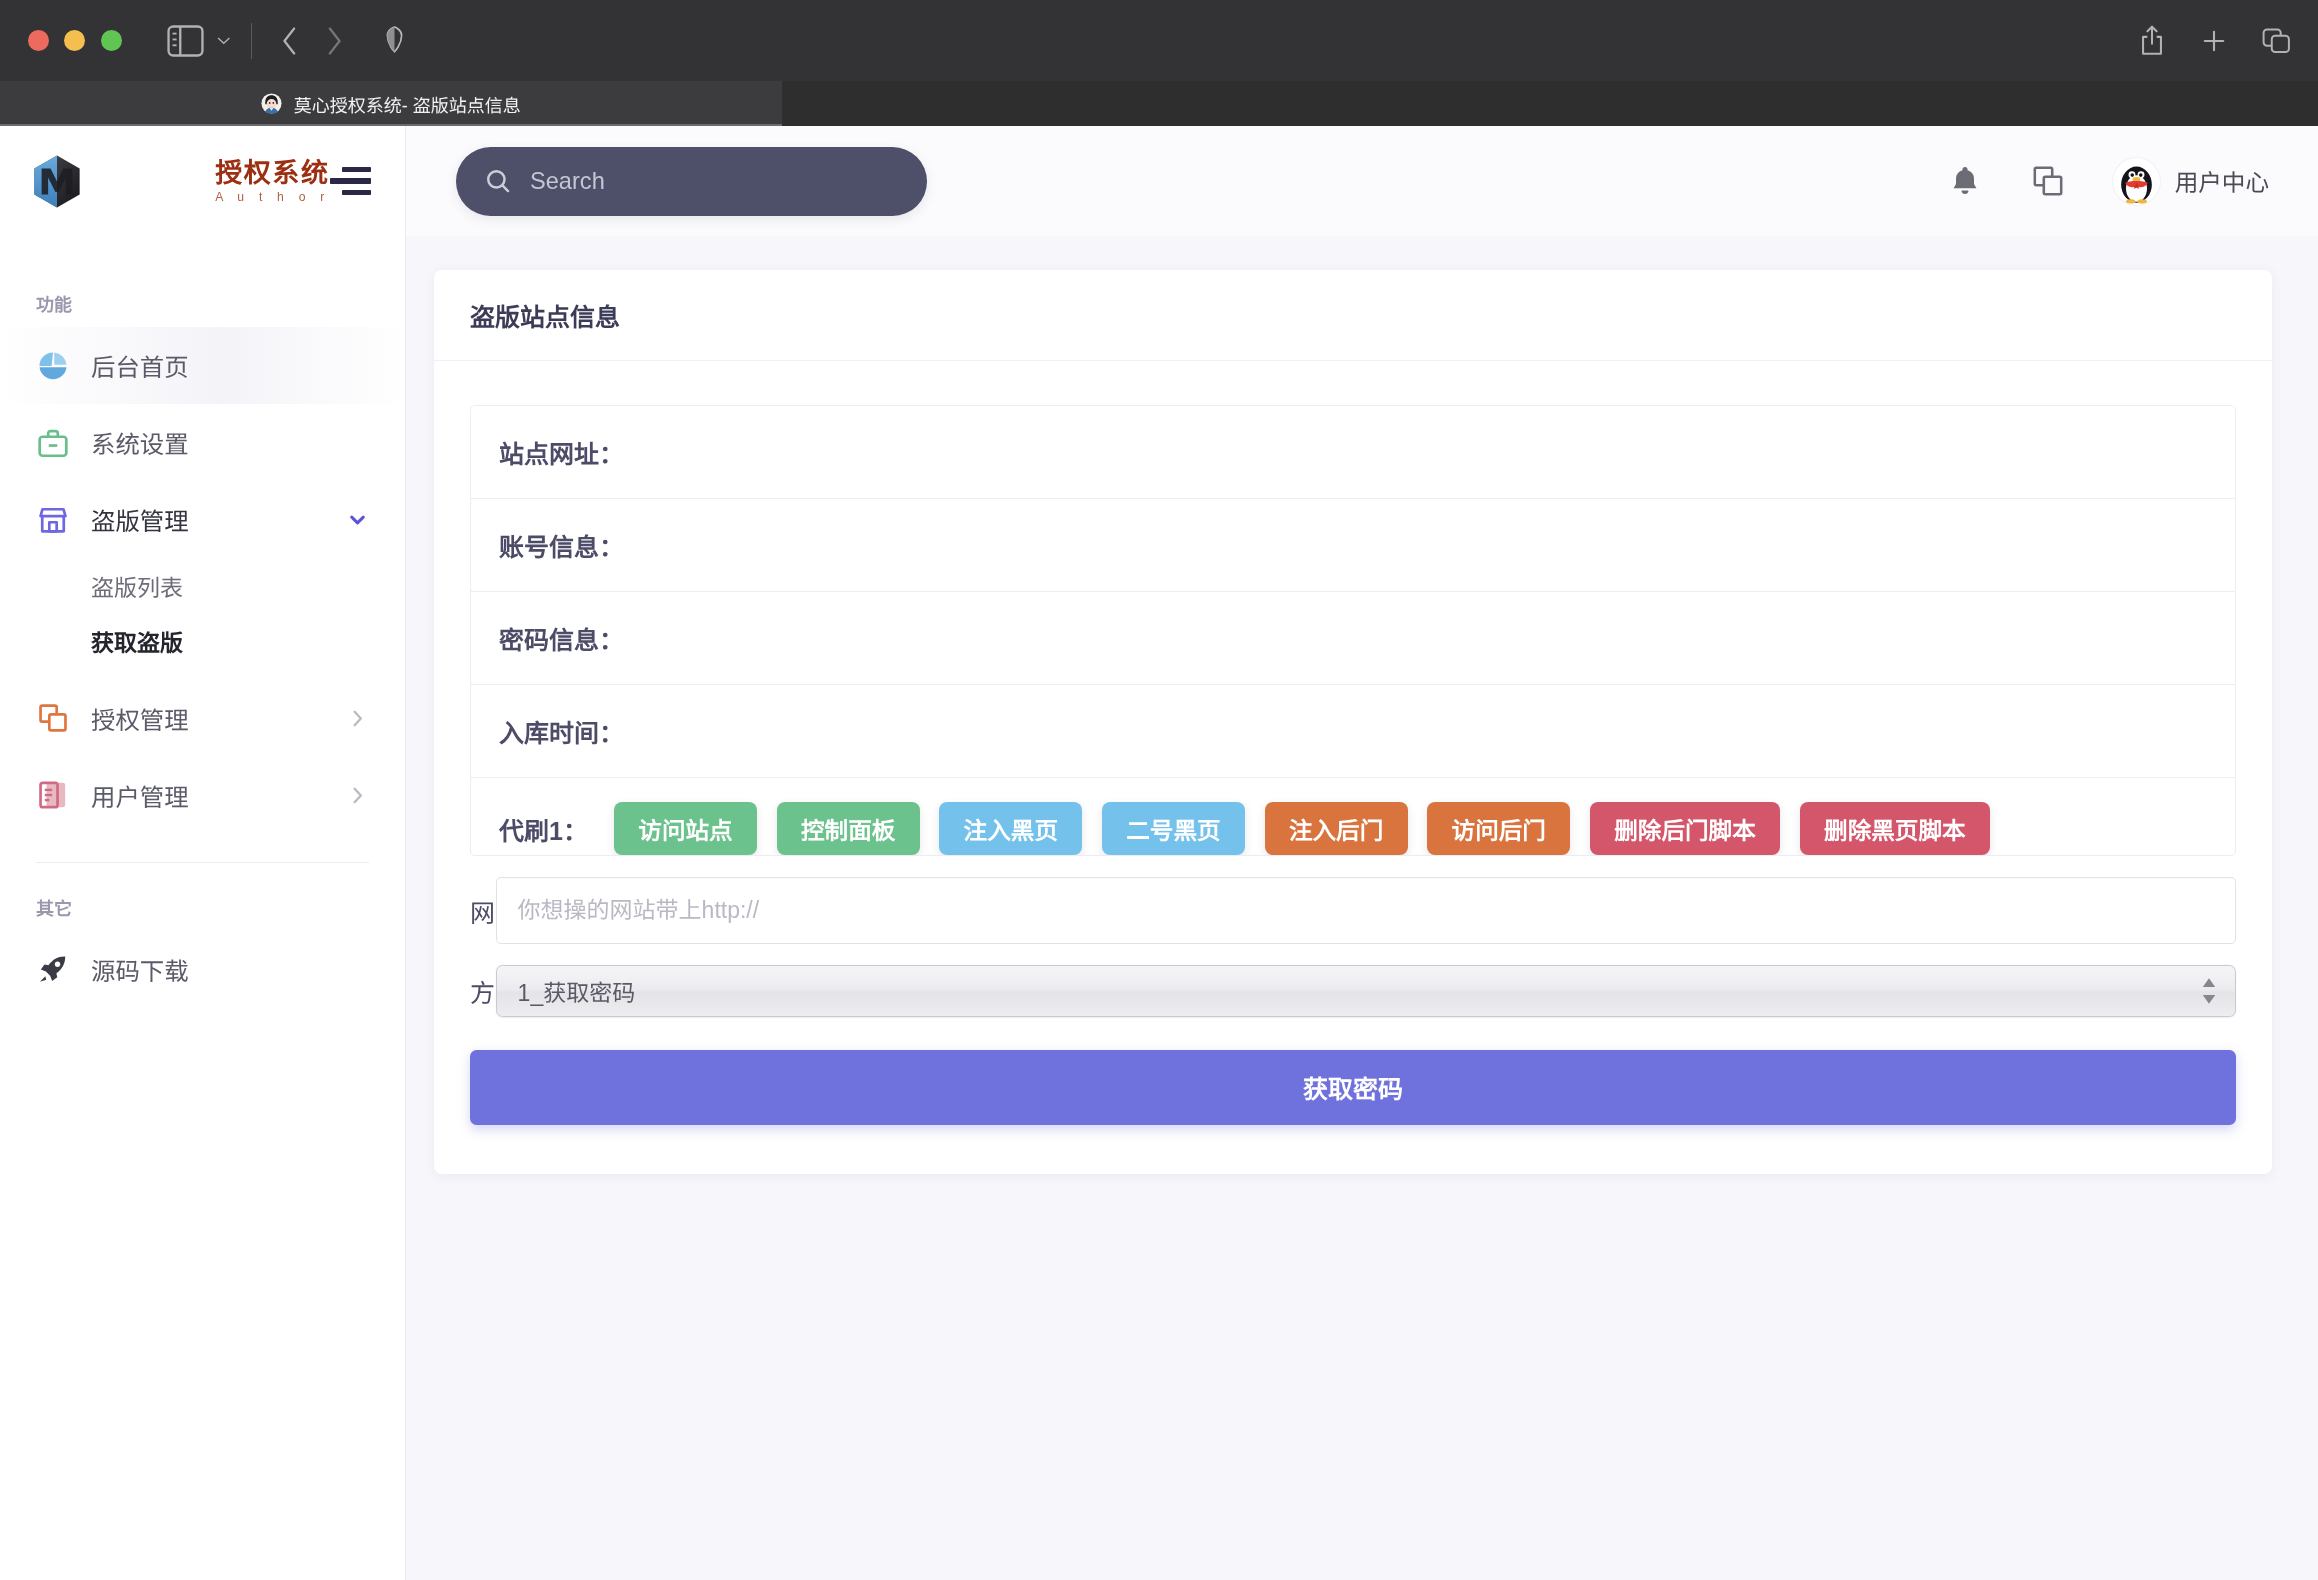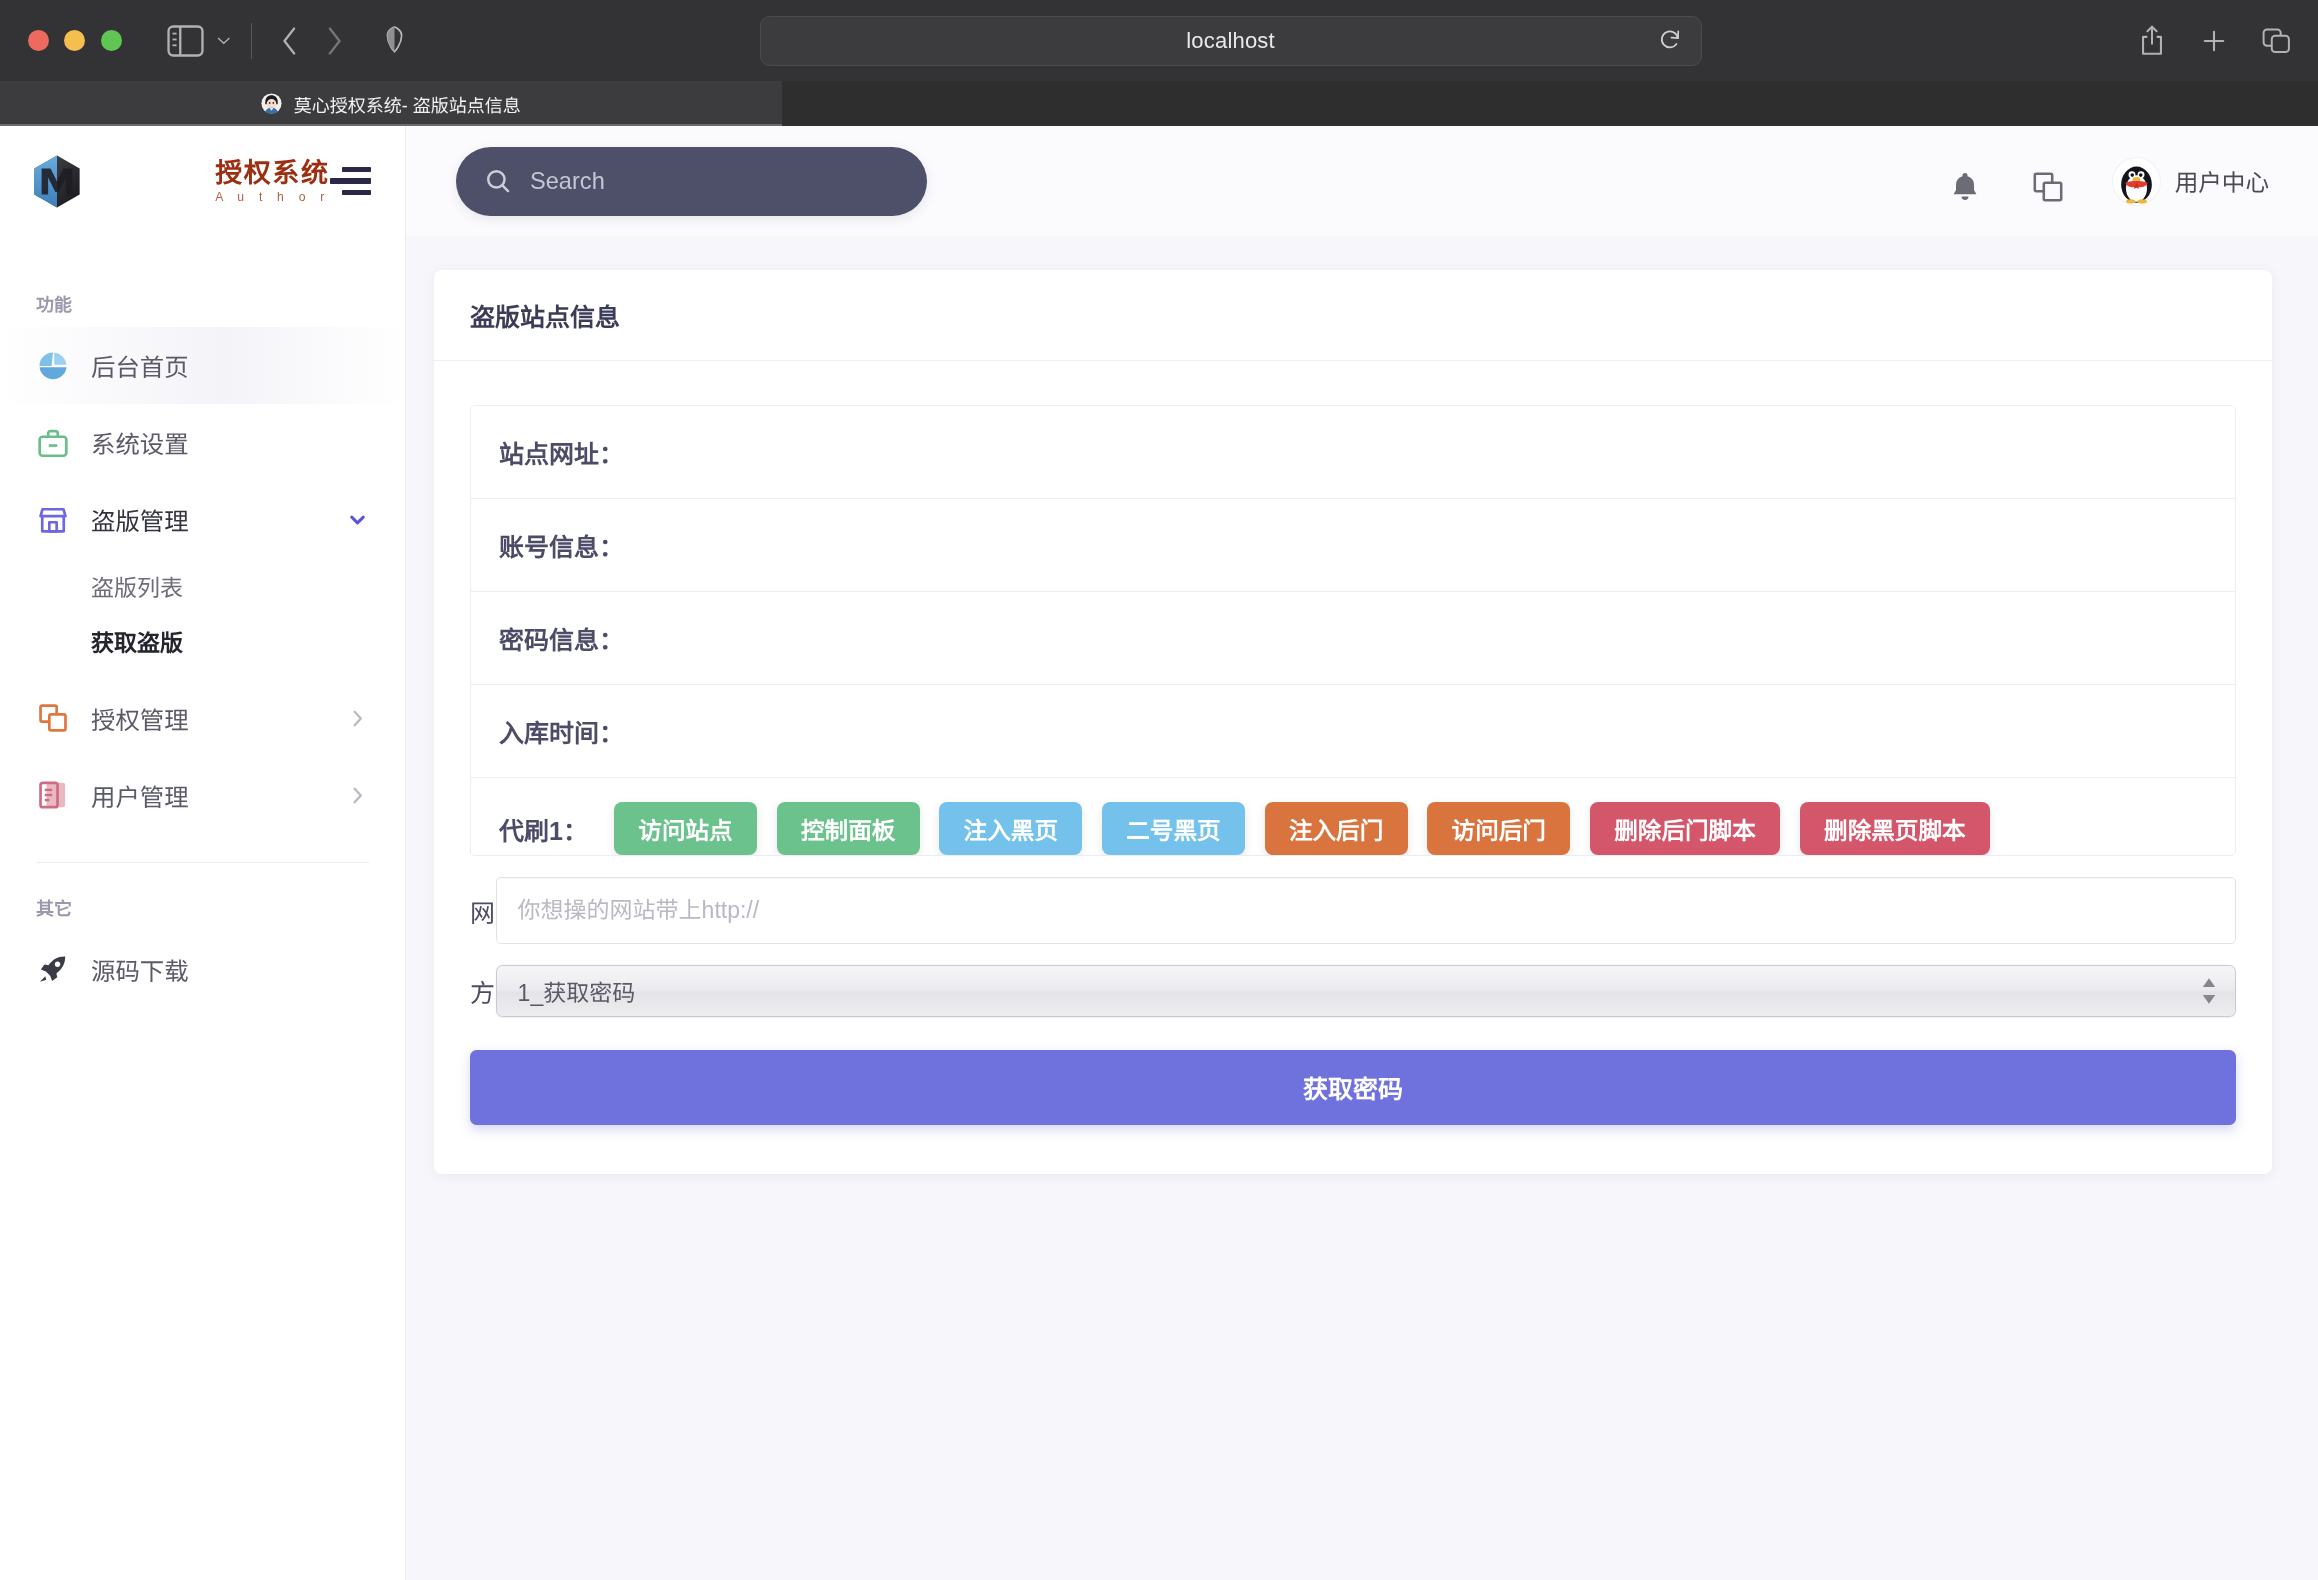--- a/index.html
+++ b/index.html
@@ -100,21 +100,21 @@
 
   
   #main{ flex:1; display:flex; flex-direction:column; min-width:0;
     position:relative; }
   .topbar{ height:110px; background:#fbfbfd; display:flex; align-items:center;
     padding:0 50px 0 50px; }
   .searchbox{ width:471px; height:69px; background:#4e4f68; border-radius:35px;
     display:flex; align-items:center; padding:0 28px; gap:18px;
     box-shadow:0 3.2px 11.4px rgba(60,60,100,.10); }
   .search-ph{ color:#c5c6d4; font-size:23.6px; }
-  .topbar-right{ margin-left:auto; display:flex; align-items:flex-end; gap:47px; }
+  .topbar-right{ margin-left:auto; display:flex; align-items:center; gap:47px; }
   .tb-ico{ width:36px; height:36px; color:#6c6c76; display:block; }
   .userbox{ display:flex; align-items:center; gap:14.6px; cursor:pointer; }
   .avatar{ width:47px; height:47px; border-radius:50%; background:#fff;
     box-shadow:0 0 0 0.8px #eee; display:block; }
   .username{ font-size:23.6px; color:#4b4b55; }
 
   
   .content{ flex:1; padding:34px 47px 0 28px; overflow:hidden; }
   .card{ background:#fff; border-radius:8.1px;
     box-shadow:0 2.4px 11.4px rgba(80,80,140,.07); overflow:hidden; }
@@ -200,29 +200,20 @@
       </svg>
     </span>
 
     <div class="urlwrap">
       <span class="shield">
         <svg width="21" height="28" viewBox="0 0 16 22" fill="none" stroke="#b8b8ba" stroke-width="1.3">
           <path d="M8 1.2 C8 1.2 13.6 3.2 13.6 7.6 C13.6 15 8 20.6 8 20.6 C8 20.6 2.4 15 2.4 7.6 C2.4 3.2 8 1.2 8 1.2 Z"></path>
           <path d="M8 1.2 C8 1.2 2.4 3.2 2.4 7.6 C2.4 15 8 20.6 8 20.6 Z" fill="#8f8f92" stroke="none"></path>
         </svg>
       </span>
-      <div class="urlbar">
-        <span class="urltext">localhost</span>
-        <span class="reload">
-          <svg width="24.4" height="24.4" viewBox="0 0 20 20" fill="none" stroke="currentColor" stroke-width="1.4" stroke-linecap="round">
-            <path d="M16.2 8.6 A6.6 6.6 0 1 0 15.2 13.6"></path>
-            <polyline points="16.6,3.4 16.4,8.9 11,8.4" fill="none"></polyline>
-          </svg>
-        </span>
-      </div>
     </div>
 
     <div class="right-tools">
       <span class="chrome-btn">
         <svg width="28" height="32.5" viewBox="0 0 20 24" fill="none" stroke="currentColor" stroke-width="1.5" stroke-linecap="round" stroke-linejoin="round">
           <path d="M6 9.5 H3.4 V22 H16.6 V9.5 H14"></path>
           <line x1="10" y1="2" x2="10" y2="14.6"></line>
           <polyline points="6.6,5.4 10,2 13.4,5.4"></polyline>
         </svg>
       </span>

